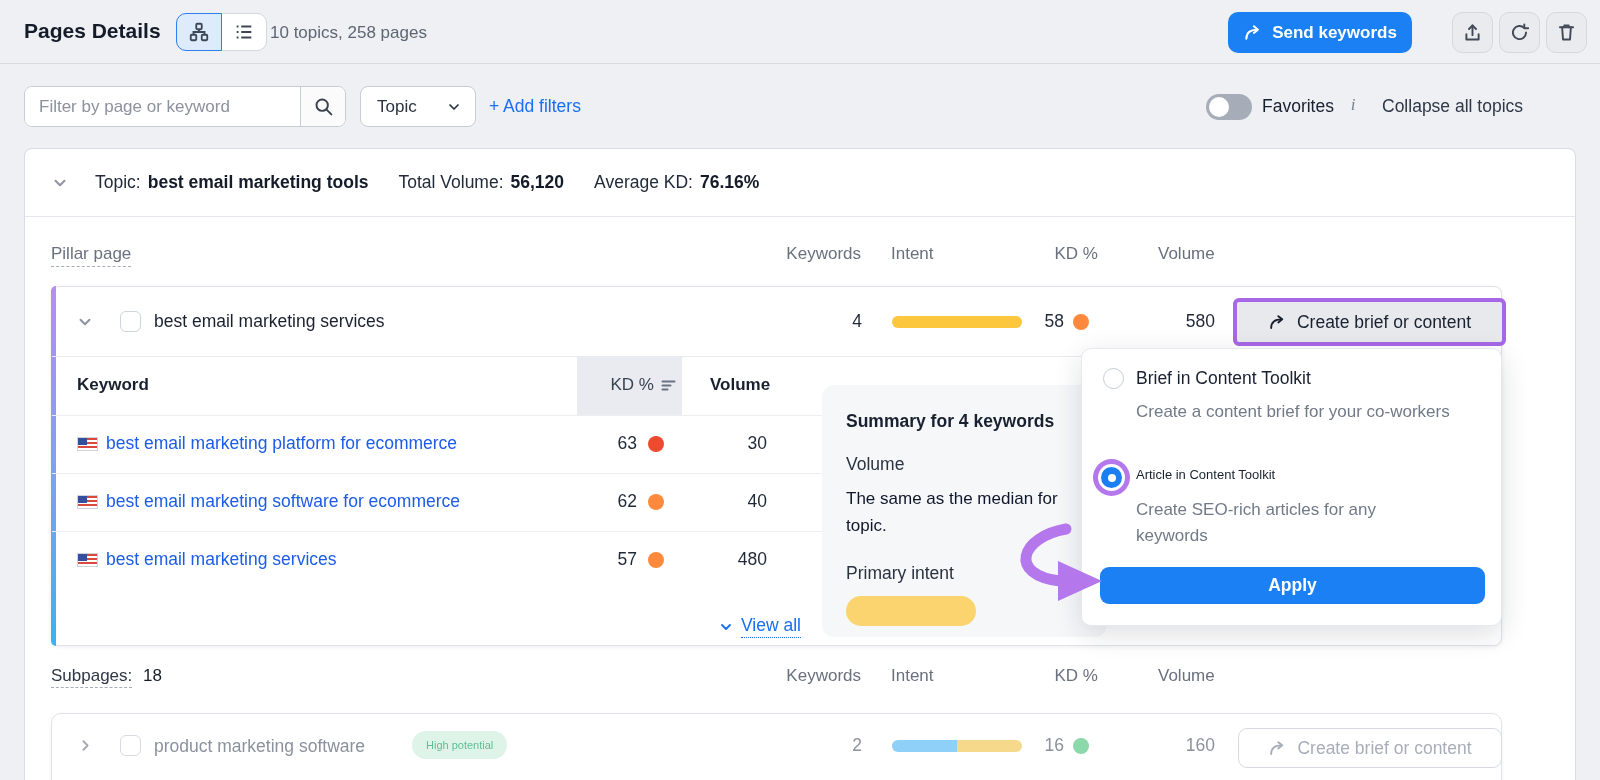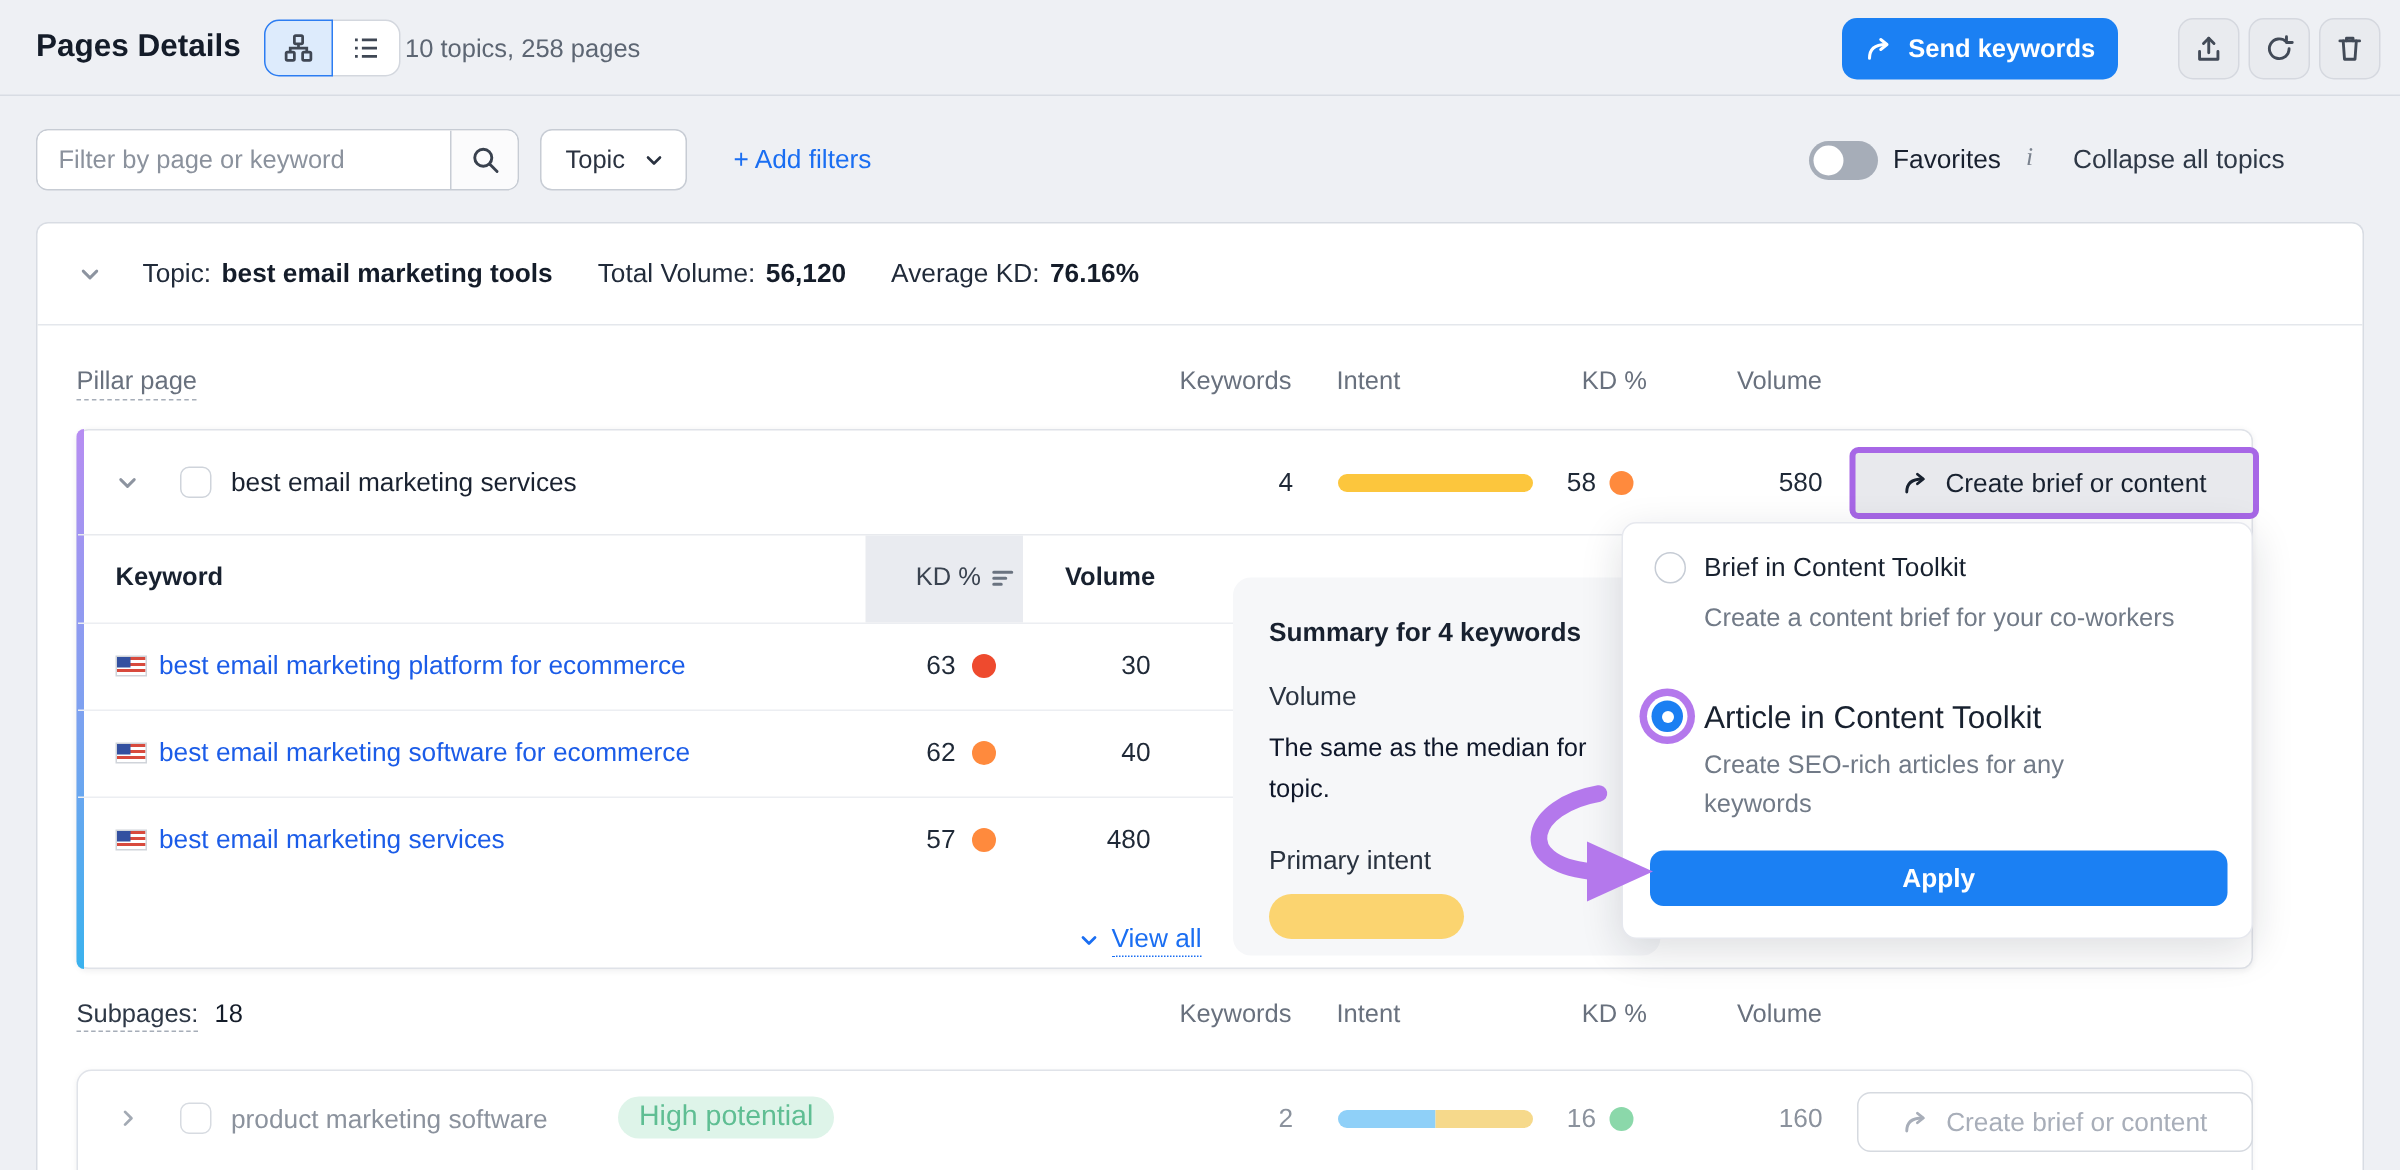--- a/index.html
+++ b/index.html
@@ -20,21 +20,21 @@
   #send-keywords { position:absolute; left:1228px; top:12px; width:184px; height:41px; background:#1b80f3; border-radius:10px; display:flex; align-items:center; justify-content:center; gap:9px; color:#fff; font-size:17px; font-weight:bold; cursor:pointer; }
   .icon-btn { position:absolute; top:12px; width:41px; height:41px; background:#e9ebef; border:1px solid #d5d8df; border-radius:10px; display:flex; align-items:center; justify-content:center; cursor:pointer; }
   #btn-export { left:1452px; } #btn-refresh { left:1499px; } #btn-delete { left:1546px; }
 
   
   #filterbar { position:absolute; top:64px; left:0; width:1600px; height:84px; }
   #search-group { position:absolute; left:24px; top:22px; width:322px; height:41px; border:1px solid #c7ccd4; border-radius:8px; background:#fff; display:flex; overflow:hidden; }
   #search-input { flex:1; border:none; outline:none; padding:0 14px; font-size:17px; font-family:"Liberation Sans",sans-serif; color:#2a3240; }
   #search-input::placeholder { color:#8b929d; }
   #search-btn { width:45px; border-left:1px solid #c7ccd4; background:#fbfbfc; display:flex; align-items:center; justify-content:center; cursor:pointer; }
-  #topic-select { position:absolute; left:360px; top:22px; width:98px; height:41px; background:#fff; border:1px solid #c7ccd4; border-radius:8px; display:flex; align-items:center; justify-content:space-between; padding:0 13px 0 16px; font-size:17px; color:#2a3240; cursor:pointer; }
+  #topic-select { position:absolute; left:360px; top:22px; width:116px; height:41px; background:#fff; border:1px solid #c7ccd4; border-radius:8px; display:flex; align-items:center; justify-content:space-between; padding:0 13px 0 16px; font-size:17px; color:#2a3240; cursor:pointer; }
   #add-filters { position:absolute; left:489px; top:32px; font-size:17.5px; color:#1a6ef2; cursor:pointer; }
   #favorites-toggle { position:absolute; left:1206px; top:30px; width:46px; height:26px; border-radius:13px; background:#a6adb8; cursor:pointer; }
   #favorites-toggle .knob { position:absolute; left:3px; top:3px; width:20px; height:20px; border-radius:50%; background:#fff; }
   #favorites-label { position:absolute; left:1262px; top:32px; font-size:17.5px; color:#18202e; }
   #favorites-info { position:absolute; left:1346px; top:31px; font-size:17px; color:#7a828e; font-family:"Liberation Serif",serif; font-style:italic; width:14px; text-align:center; }
   #collapse-all { position:absolute; left:1382px; top:32px; font-size:17.5px; color:#2e3846; cursor:pointer;text-align:center; }
 
   
   #maincard { position:absolute; left:24px; top:148px; width:1552px; height:632px; background:#fff; border:1px solid #d8dce3; border-bottom:none; border-radius:8px 8px 0 0; }
   #topic-row { position:absolute; left:0; top:0; width:100%; height:68px; border-bottom:1px solid #e4e7ec; display:flex; align-items:center; }
@@ -87,34 +87,34 @@
   
   #popover { position:absolute; left:1056px; top:199px; width:421px; height:278px; background:#fff; border:1px solid #e6e8ee; border-radius:10px; box-shadow:0 8px 28px rgba(20,28,45,.14); z-index:5; }
   .radio { width:21px; height:21px; border-radius:50%; border:1.5px solid #c6ccd5; background:#fff; cursor:pointer; }
   #opt1-radio { position:absolute; left:21px; top:19px; }
   #opt1-label { position:absolute; left:54px; top:19px; font-size:17.5px; color:#18212f; cursor:pointer; }
   #opt1-desc { position:absolute; left:54px; top:50px; width:315px; font-size:17px; color:#717a87; line-height:1.52; }
   #opt2-ring { position:absolute; left:11px; top:110px; width:37px; height:37px; border-radius:50%; background:#b478ec; display:flex; align-items:center; justify-content:center; }
   #opt2-ring .white { width:27px; height:27px; border-radius:50%; background:#fff; display:flex; align-items:center; justify-content:center; }
   #opt2-ring .blue { width:21px; height:21px; border-radius:50%; background:#1b7ff2; display:flex; align-items:center; justify-content:center; cursor:pointer; }
   #opt2-ring .dot { width:8px; height:8px; border-radius:50%; background:#fff; }
-  #opt2-label { position:absolute; left:54px; top:118px; font-size:21px; color:#18212f; cursor:pointer;text-align:right; }
+  #opt2-label { position:absolute; left:54px; top:118px; font-size:13px; color:#18212f; cursor:pointer;text-align:right; }
   #opt2-desc { position:absolute; left:54px; top:148px; width:305px; font-size:17px; color:#717a87; line-height:1.52; }
   #apply-btn { position:absolute; left:18px; top:218px; width:385px; height:37px; background:#1b80f3; border-radius:9px; display:flex; align-items:center; justify-content:center; color:#fff; font-size:17.5px; font-weight:bold; cursor:pointer; }
 
   #annot-arrow { position:absolute; left:975px; top:372px; width:135px; height:100px; z-index:6; pointer-events:none; }
 
   
   #subpages-label { position:absolute; left:26px; top:517px; font-size:17px; }
   #subpages-label .sp { color:#2e3846; border-bottom:1px dashed #a6adb8; padding-bottom:2px; }
   #subpages-label .ct { color:#141c29; margin-left:6px; }
 
   #subpage-card { position:absolute; left:26px; top:564px; width:1451px; height:90px; background:#fff; border:1px solid #e0e3e9; border-radius:10px; box-shadow:0 1px 4px rgba(27,31,40,.05); }
   #subpage-name { position:absolute; left:102px; top:22px; font-size:17.5px; color:#8b929d; }
-  #hp-badge { position:absolute; left:360px; top:17px; height:28px; padding:0 14px; border-radius:14px; background:#def4e9; color:#5fbe93; font-size:19px; display:flex; align-items:center; }
+  #hp-badge { position:absolute; left:360px; top:17px; height:28px; padding:0 14px; border-radius:14px; background:#def4e9; color:#5fbe93; font-size:11px; display:flex; align-items:center; }
   .faded { color:#8b929d; }
   #subpage-btn { position:absolute; left:1186px; top:14px; width:264px; height:40px; border:1px solid #d6dae0; border-radius:9px; background:#fff; display:flex; align-items:center; justify-content:center; gap:10px; cursor:pointer; }
   #subpage-btn .btn-label { font-size:17.5px; color:#a8aeb9; }
 
   svg { display:block; }
 </style>
 </head>
 <body>
 
 <div id="app">

